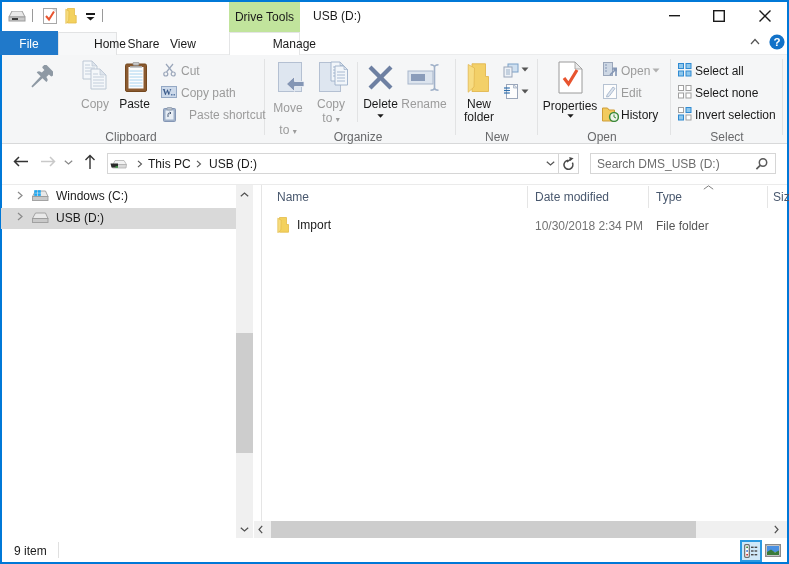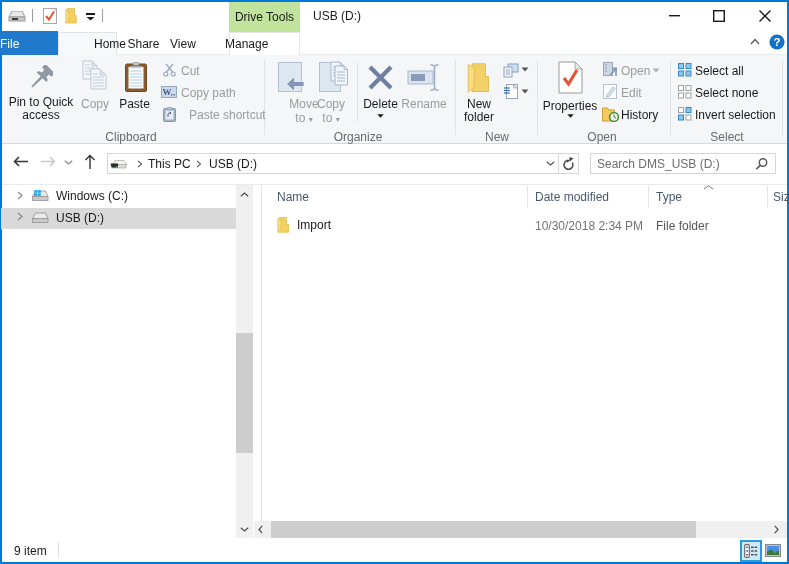--- a/index.html
+++ b/index.html
@@ -59,27 +59,27 @@
 <svg class="ab" style="left:713px;top:10px" width="12" height="12" viewBox="0 0 12 12">
       <rect x="0.7" y="0.7" width="10.6" height="10.6" fill="none" stroke="#1a1a1a" stroke-width="1.4"></rect>
     </svg>
 <svg class="ab" style="left:759px;top:10px" width="12" height="12" viewBox="0 0 12 12">
       <path d="M0.5 0.5 L11.5 11.5 M11.5 0.5 L0.5 11.5" stroke="#1a1a1a" stroke-width="1.4"></path>
     </svg>
 
 <div class="ab" id="tabrow" style="left:2px;top:32px;width:785px;height:23px;background:#fff"></div>
 <div class="ab" style="left:2px;top:54px;width:785px;height:1px;background:#ebeced"></div>
 <div class="ab" style="left:0px;top:31px;width:58px;height:24px;background:#2079ca"></div>
-<div class="ab t" style="left:0px;top:37px;width:58px;color:#fff;">File</div>
+<div class="ab t" style="left:0px;top:37px;width:58px;color:#fff;text-align:center">File</div>
 <div class="ab" style="left:58px;top:32px;width:59px;height:23px;background:#f7f8f9;border:1px solid #e2e3e4;border-bottom:none"></div>
 <div class="ab t" style="left:72px;top:37px;width:76px;text-align:center">Home</div>
 <div class="ab t" style="left:117px;top:37px;width:53px;text-align:center">Share</div>
 <div class="ab t" style="left:170px;top:37px;width:55px;text-align:left">View</div>
 <div class="ab" style="left:229px;top:32px;width:71px;height:23px;background:#fff;border:1px solid #e4e5e6;border-bottom:none"></div>
-<div class="ab t" style="left:225px;top:37px;width:79px;text-align:left">Manage</div>
+<div class="ab t" style="left:237px;top:37px;width:79px;text-align:right">Manage</div>
 <svg class="ab" style="left:750px;top:38px" width="10" height="7" viewBox="0 0 10 7">
       <path d="M1 6 L5 1.5 L9 6" fill="none" stroke="#555" stroke-width="1.2"></path>
     </svg>
 <svg class="ab" style="left:769px;top:34px" width="16" height="16" viewBox="0 0 16 16">
       <circle cx="8" cy="8" r="7.6" fill="#1272c8"></circle>
       <text x="8" y="12.2" font-size="11.5" font-family="Liberation Sans" font-weight="bold" fill="#fff" text-anchor="middle">?</text>
     </svg>
 
 <div class="ab" id="ribbon" style="left:2px;top:55px;width:785px;height:89px;background:#f5f6f7;border-bottom:1px solid #d8d9da"></div>
 <div class="vsep" style="left:264px"></div>
@@ -90,21 +90,20 @@
 <div class="vsep" style="left:782px"></div>
 <div class="lbl ab" style="left:91px;top:130px;width:80px">Clipboard</div>
 <div class="lbl ab" style="left:318px;top:130px;width:80px">Organize</div>
 <div class="lbl ab" style="left:457px;top:130px;width:80px">New</div>
 <div class="lbl ab" style="left:562px;top:130px;width:80px">Open</div>
 <div class="lbl ab" style="left:687px;top:130px;width:80px">Select</div>
 
 <svg class="ab" style="left:27px;top:65px" width="26" height="29" viewBox="0 0 26 29">
 <path transform="translate(14,12.8) rotate(45)" fill="#8e99a4" d="M-5.5 -13 L5.5 -13 Q6.8 -13 6.8 -11.8 L6.8 -9.2 Q6.8 -8 5.5 -8 L3.2 -8 L3.2 -4.4 L5.2 -3.8 Q6.8 -3.2 6.8 -1.6 L6.8 -0.8 L1.3 -0.8 L0.8 12.8 L-0.8 12.8 L-1.3 -0.8 L-6.8 -0.8 L-6.8 -1.6 Q-6.8 -3.2 -5.2 -3.8 L-3.2 -4.4 L-3.2 -8 L-5.5 -8 Q-6.8 -8 -6.8 -9.2 L-6.8 -11.8 Q-6.8 -13 -5.5 -13 Z"></path>
 </svg>
-<div class="ab t ctr" style="left:3px;top:96px;width:76px;line-height:13px">Pin to Quick<br>access</div>
 
 <svg class="ab" style="left:82px;top:60px" width="26" height="30" viewBox="0 0 26 30">
 <path d="M1 1 L10 1 L15 6 L15 19 L1 19 Z" fill="#f4f7fa" stroke="#bcc7d4"></path>
 <path d="M10 1 L10 6 L15 6 Z" fill="#dde4ec" stroke="#bcc7d4" stroke-width="0.7"></path>
 <line x1="3" y1="5" x2="8" y2="5" stroke="#c3cedb"></line>
       <line x1="3" y1="8" x2="13" y2="8" stroke="#c3cedb"></line>
       <line x1="3" y1="11" x2="13" y2="11" stroke="#c3cedb"></line>
       <line x1="3" y1="14" x2="13" y2="14" stroke="#c3cedb"></line>
 <path d="M9 9 L18 9 L24 15 L24 29 L9 29 Z" fill="#f4f7fa" stroke="#bcc7d4"></path>
 <path d="M18 9 L18 15 L24 15 Z" fill="#dde4ec" stroke="#bcc7d4" stroke-width="0.7"></path>
@@ -153,21 +152,21 @@
 <rect x="2.5" y="3.5" width="8" height="9" fill="#e8eef5"></rect>
 <rect x="4" y="0.5" width="5" height="2.5" rx="0.8" fill="#b9c2ce" stroke="#8a95a5" stroke-width="0.7"></rect>
 <path d="M5 10 L5 7.5 Q5 6 6.5 6 L8 6 M8 6 L6.8 4.8 M8 6 L6.8 7.2" stroke="#4a5a75" stroke-width="1" fill="none"></path>
 </svg>
 <div class="ab t g" style="left:189px;top:108px">Paste shortcut</div>
 
 <svg class="ab" style="left:277px;top:61px" width="28" height="32" viewBox="0 0 28 32">
 <rect x="1.5" y="1.5" width="23" height="29" fill="#dee6f0" stroke="#b4c0d2"></rect>
 <path d="M27 20.5 L17.5 20.5 L17.5 15.5 L9.5 23 L17.5 30.5 L17.5 25.5 L27 25.5 Z" fill="#8496b5" stroke="#f0f3f8" stroke-width="0.8"></path>
 </svg>
-<div class="ab t g ctr" style="left:283px;top:97px;width:42px;line-height:14px">Move<br>to <span style="font-size:8px">▾</span></div>
+<div class="ab t g ctr" style="left:267px;top:97px;width:42px;line-height:22px">Move<br>to <span style="font-size:8px">▾</span></div>
 <svg class="ab" style="left:318px;top:61px" width="31" height="32" viewBox="0 0 31 32">
 <rect x="1.5" y="1.5" width="21" height="29" fill="#dee6f0" stroke="#b4c0d2"></rect>
 <path d="M13 1 L22 1 L25.5 4.5 L25.5 20 L13 20 Z" fill="#f2f6fa" stroke="#9db0c8" stroke-width="0.9"></path>
 <path d="M22 1 L22 4.5 L25.5 4.5 Z" fill="#dce4ee" stroke="#9db0c8" stroke-width="0.7"></path>
 <g stroke="#a8bad2">
         <line x1="15" y1="6" x2="23" y2="6"></line>
         <line x1="15" y1="9" x2="23" y2="9"></line>
         <line x1="15" y1="12" x2="23" y2="12"></line>
         <line x1="15" y1="15" x2="23" y2="15"></line>
       </g>

